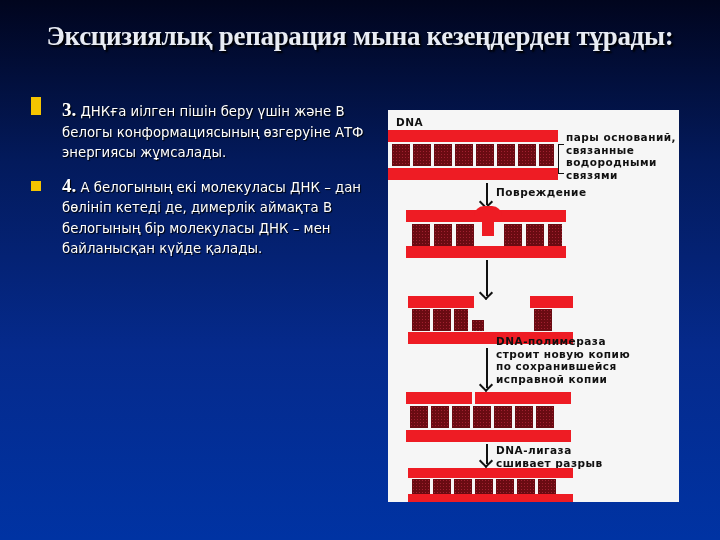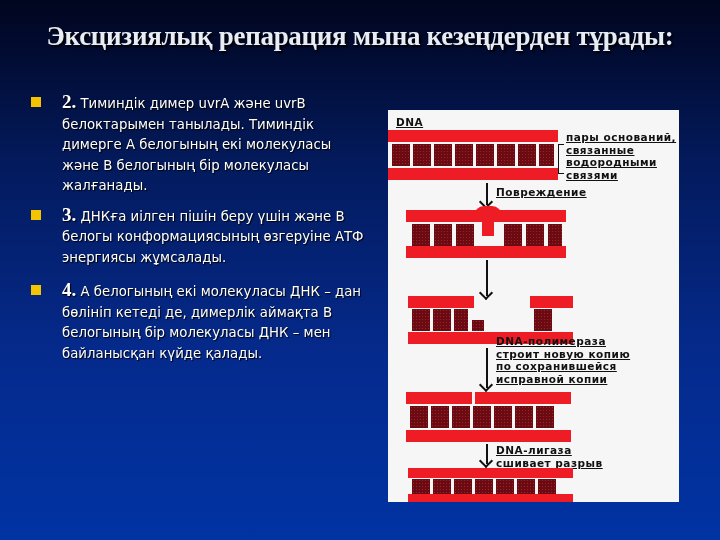--- a/index.html
+++ b/index.html
@@ -31,21 +31,20 @@
       font-family: "Liberation Serif", serif; font-weight: bold; font-size: 19px;
     }
     .figure {
       position: absolute; left: 388px; top: 110px; width: 291px; height: 392px;
       background: #f6f6f6;
     }
     .fig-label {
       position: absolute; font-family: "DejaVu Sans", sans-serif; font-weight: bold;
       font-size: 10.5px; line-height: 12.5px; color: #111; letter-spacing: 0.5px;
       white-space: pre-line;
-      text-decoration: underline;
     }
     .dna { position: absolute; }
     .strand { position: absolute; background: #ee1c24; }
     .base { position: absolute; background: #6a0b12;
       background-image: radial-gradient(#a02030 1px, transparent 1px);
       background-size: 3px 3px; }
     .arrow { position: absolute; width: 2px; background: #111; }
     .arrow::after {
       content: ""; position: absolute; left: -5px; bottom: -2px; width: 8px; height: 8px;
       border-right: 2px solid #111; border-bottom: 2px solid #111; transform: rotate(45deg);
@@ -53,21 +52,20 @@
     .bracket { position: absolute; border: 1px solid #111; border-right: none; width: 5px; }
   </style>
 </head>
 <body>
 
 <div class="title">Эксцизиялық репарация  мына кезеңдерден тұрады:</div>
 
 <div class="bullets">
   <div class="bullet">
     <span class="bullet-mark"></span>
-    <div class="para"><span class="num">2.</span> <span>Тиминдік димер uvrA және uvrB белоктарымен танылады. Тиминдік димерге А белогының екі молекуласы және В белогының бір молекуласы жалғанады.</span></div>
   </div>
   <div class="bullet" style="margin-top:0">
     <span class="bullet-mark"></span>
     <div class="para"><span class="num">3.</span> <span>ДНКға иілген пішін беру үшін және В белогы конформациясының өзгеруіне АТФ энергиясы жұмсалады.</span></div>
   </div>
   <div class="bullet" style="margin-top:12px">
     <span class="bullet-mark"></span>
     <div class="para"><span class="num">4.</span> <span>А белогының екі молекуласы ДНК – дан бөлініп кетеді де, димерлік аймақта В белогының бір молекуласы ДНК – мен байланысқан күйде қалады.</span></div>
   </div>
 </div>

